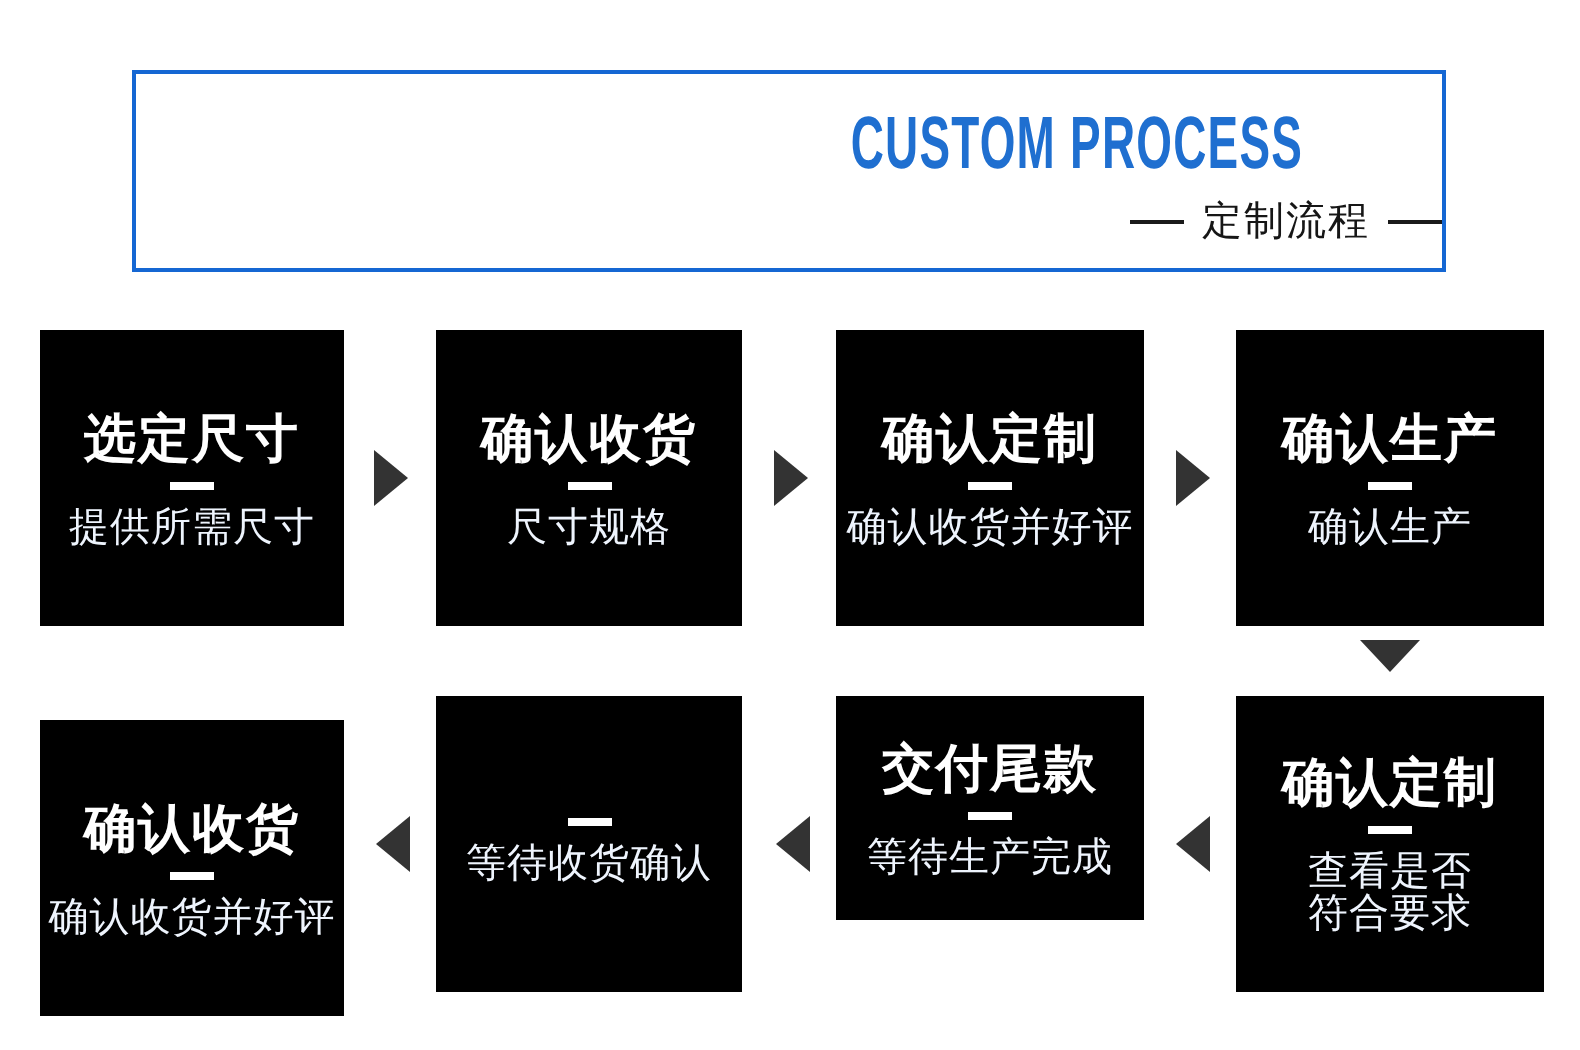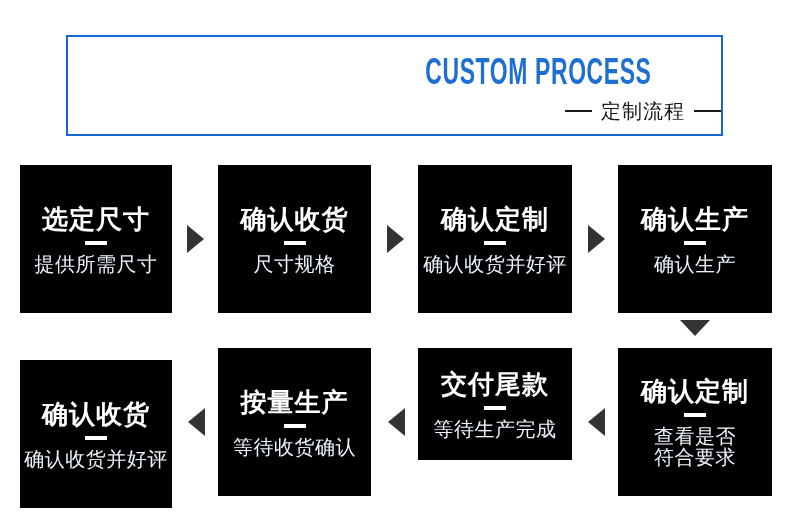--- a/index.html
+++ b/index.html
@@ -194,21 +194,20 @@
 
   <div class="step-box" style="left:418px; top:348px; width:154px; height:112px;">
     <div class="step-title">交付尾款</div>
     <div class="step-rule"></div>
     <div class="step-sub">等待生产完成</div>
   </div>
 
   <div class="arrow arrow-left" style="left:388px; top:408px;"></div>
 
   <div class="step-box" style="left:218px; top:348px; width:153px; height:148px;">
-    <div class="step-title">按量生产</div>
     <div class="step-rule"></div>
     <div class="step-sub">等待收货确认</div>
   </div>
 
   <div class="arrow arrow-left" style="left:188px; top:408px;"></div>
 
   <div class="step-box" style="left:20px; top:360px; width:152px; height:148px;">
     <div class="step-title">确认收货</div>
     <div class="step-rule"></div>
     <div class="step-sub">确认收货并好评</div>

